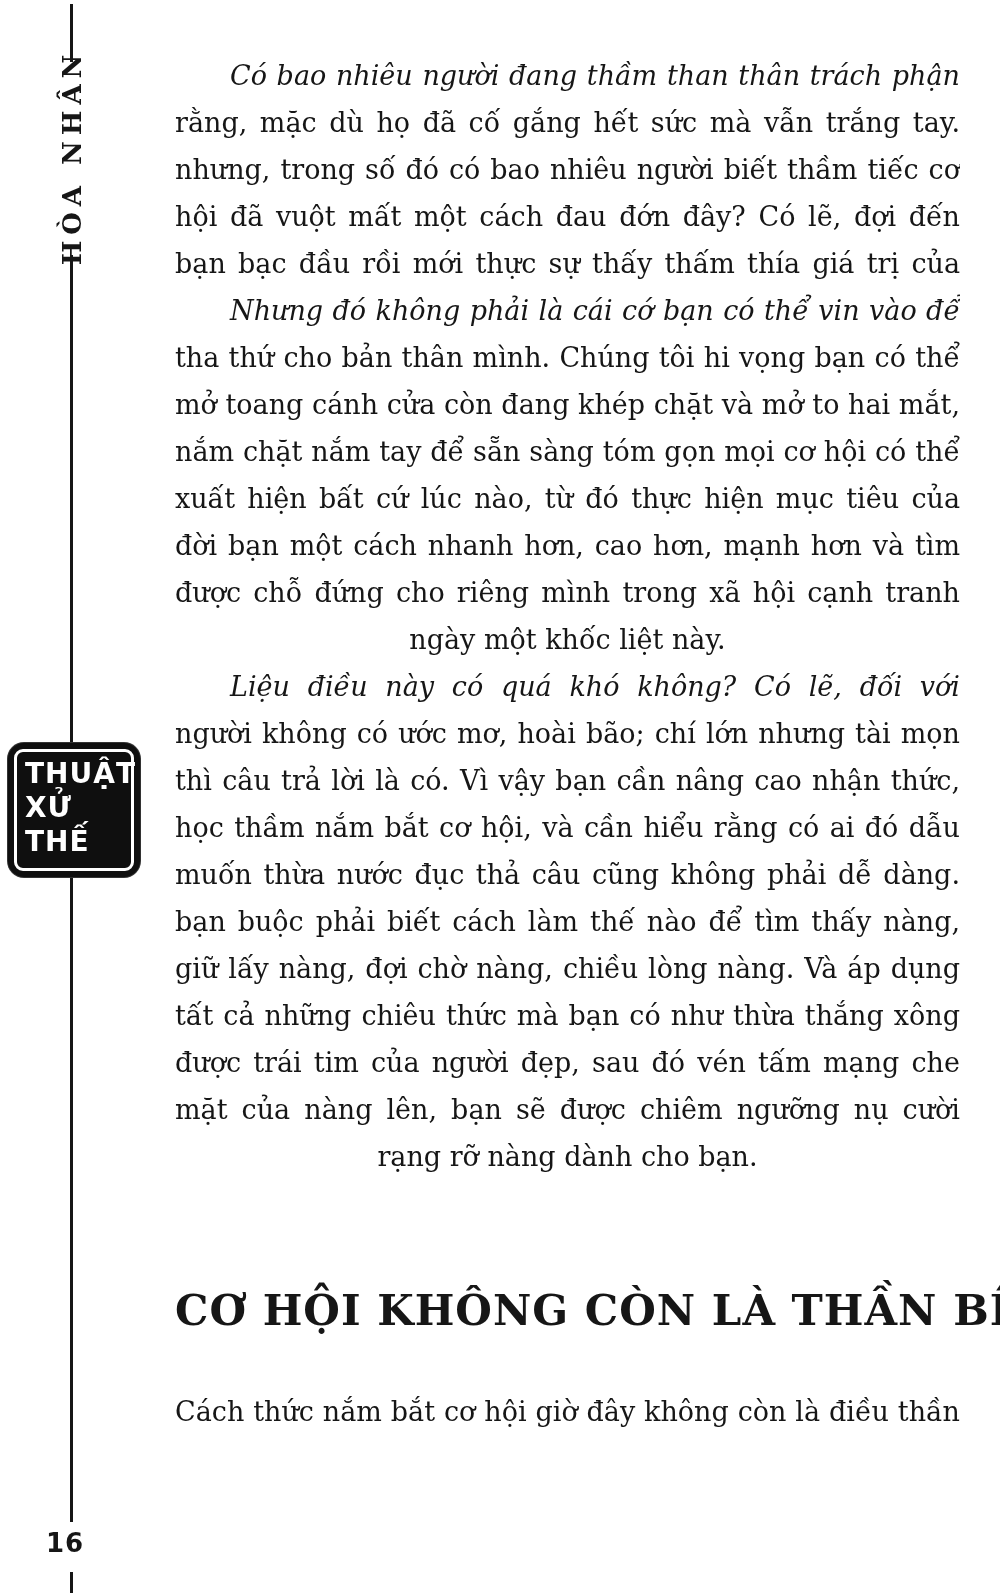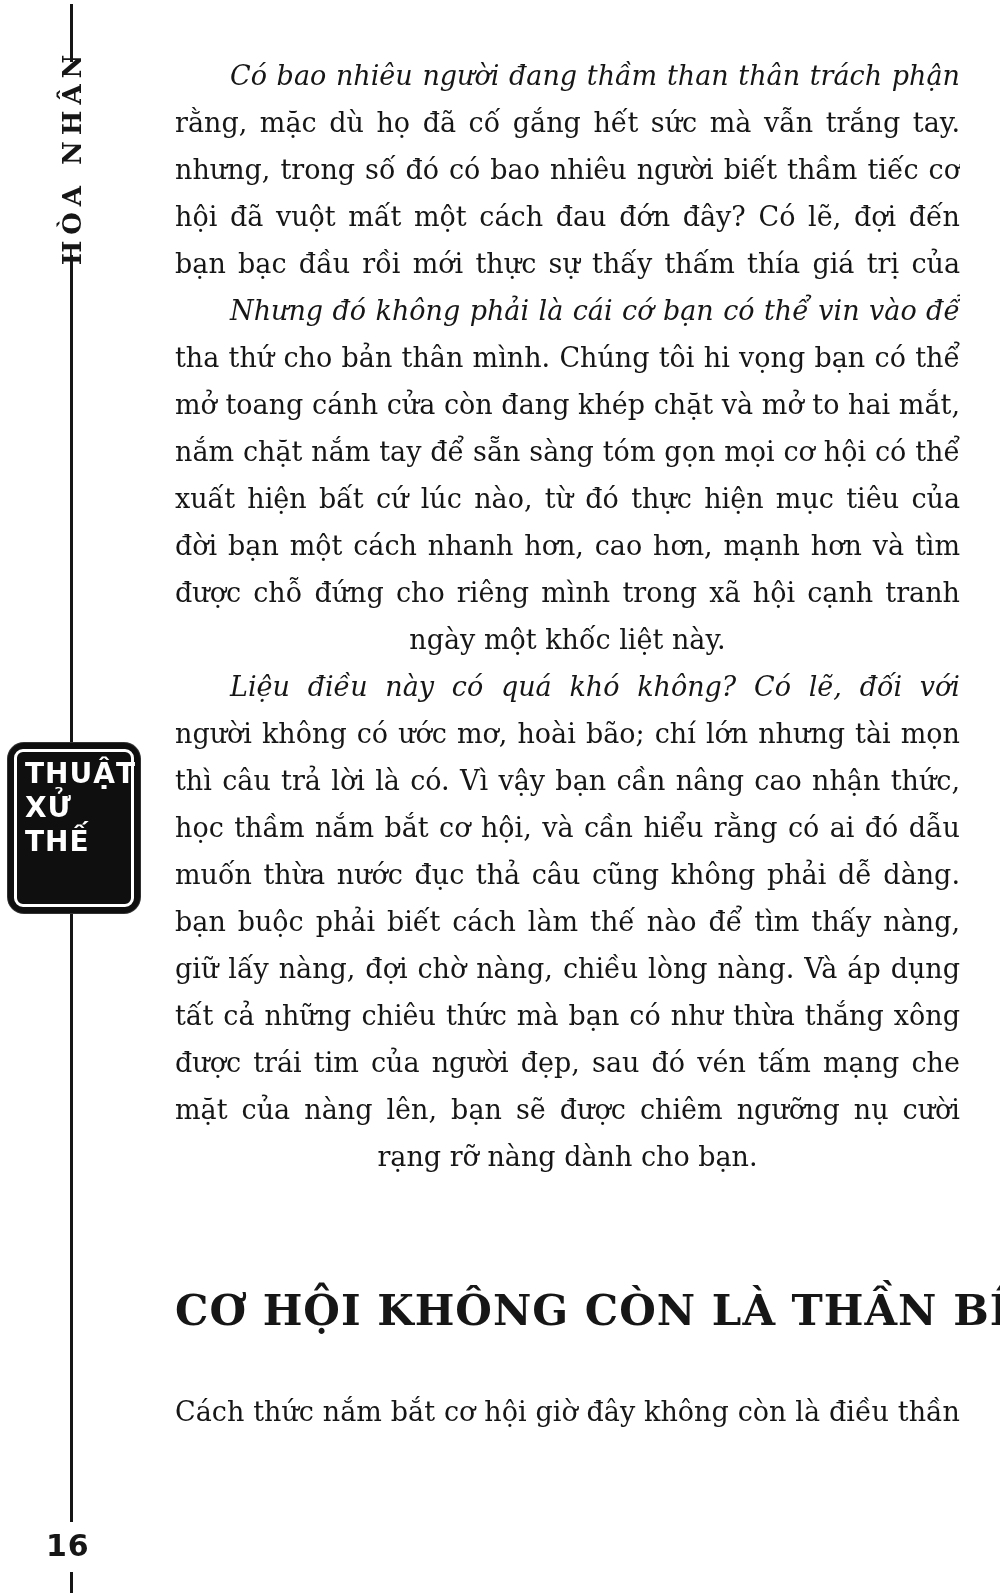--- a/index.html
+++ b/index.html
@@ -31,21 +31,21 @@
     position:absolute;left:72px;top:157px;
     transform:translate(-50%,-50%) rotate(-90deg);
     white-space:nowrap;
     font-family:"DejaVu Serif","Liberation Serif",serif;
     font-weight:bold;font-size:26px;letter-spacing:6px;
     color:var(--ink);
   }
   
   .stamp{
     position:absolute;left:8px;top:743px;
-    width:132px;height:170px;
+    width:132px;height:134px;
     background:var(--stamp-bg);
     border-radius:16px;
     box-shadow:0 0 0 1px #333;
   }
   .stamp-frame{
     position:absolute;inset:6px;
     border:3px solid var(--stamp-text);
     border-radius:9px;
     padding:4px 6px 0 8px;
   }
@@ -53,21 +53,21 @@
     font-family:"DejaVu Sans","Liberation Sans",sans-serif;
     font-weight:bold;color:var(--stamp-text);
     font-size:28px;line-height:34px;letter-spacing:1px;
     transform:scaleY(1.04);transform-origin:top left;
     white-space:nowrap;
   }
   
   .page-num{
     position:absolute;left:46px;top:1528px;
     font-family:"DejaVu Sans","Liberation Sans",sans-serif;
-    font-weight:bold;font-size:30px;letter-spacing:1px;
+    font-weight:bold;font-size:26px;letter-spacing:1px;
     color:var(--ink);
     text-align:center;
   }
   
   .content{
     position:absolute;left:175px;top:52px;width:785px;
     font-size:27px;line-height:47px;
   }
   .para{margin:0;}
   .line{

